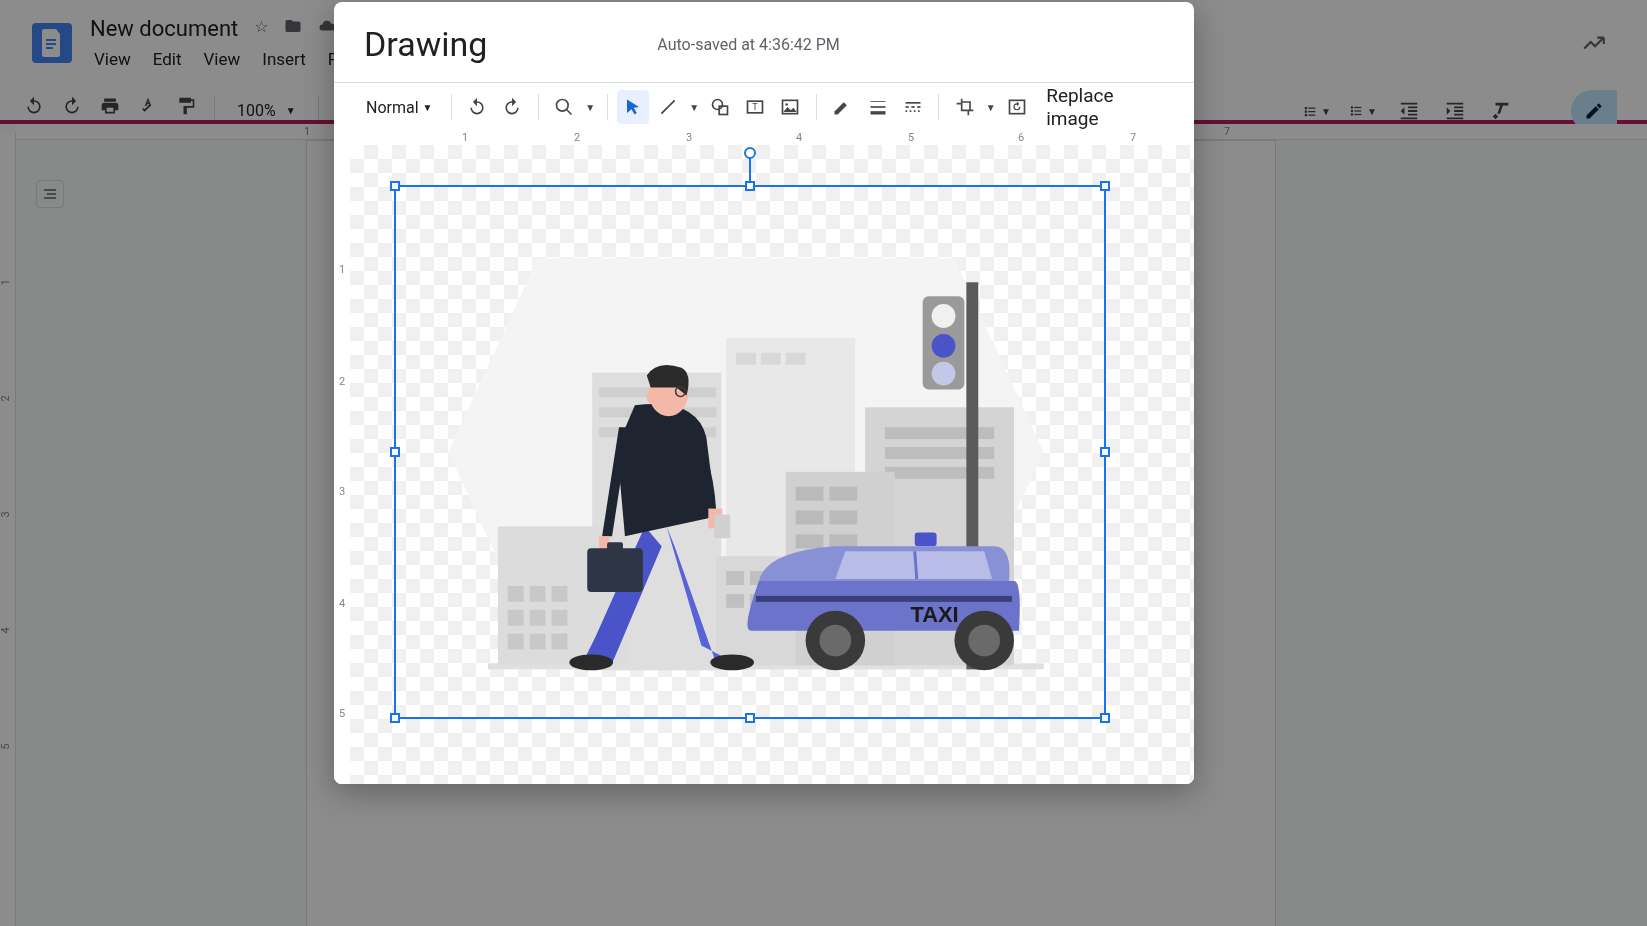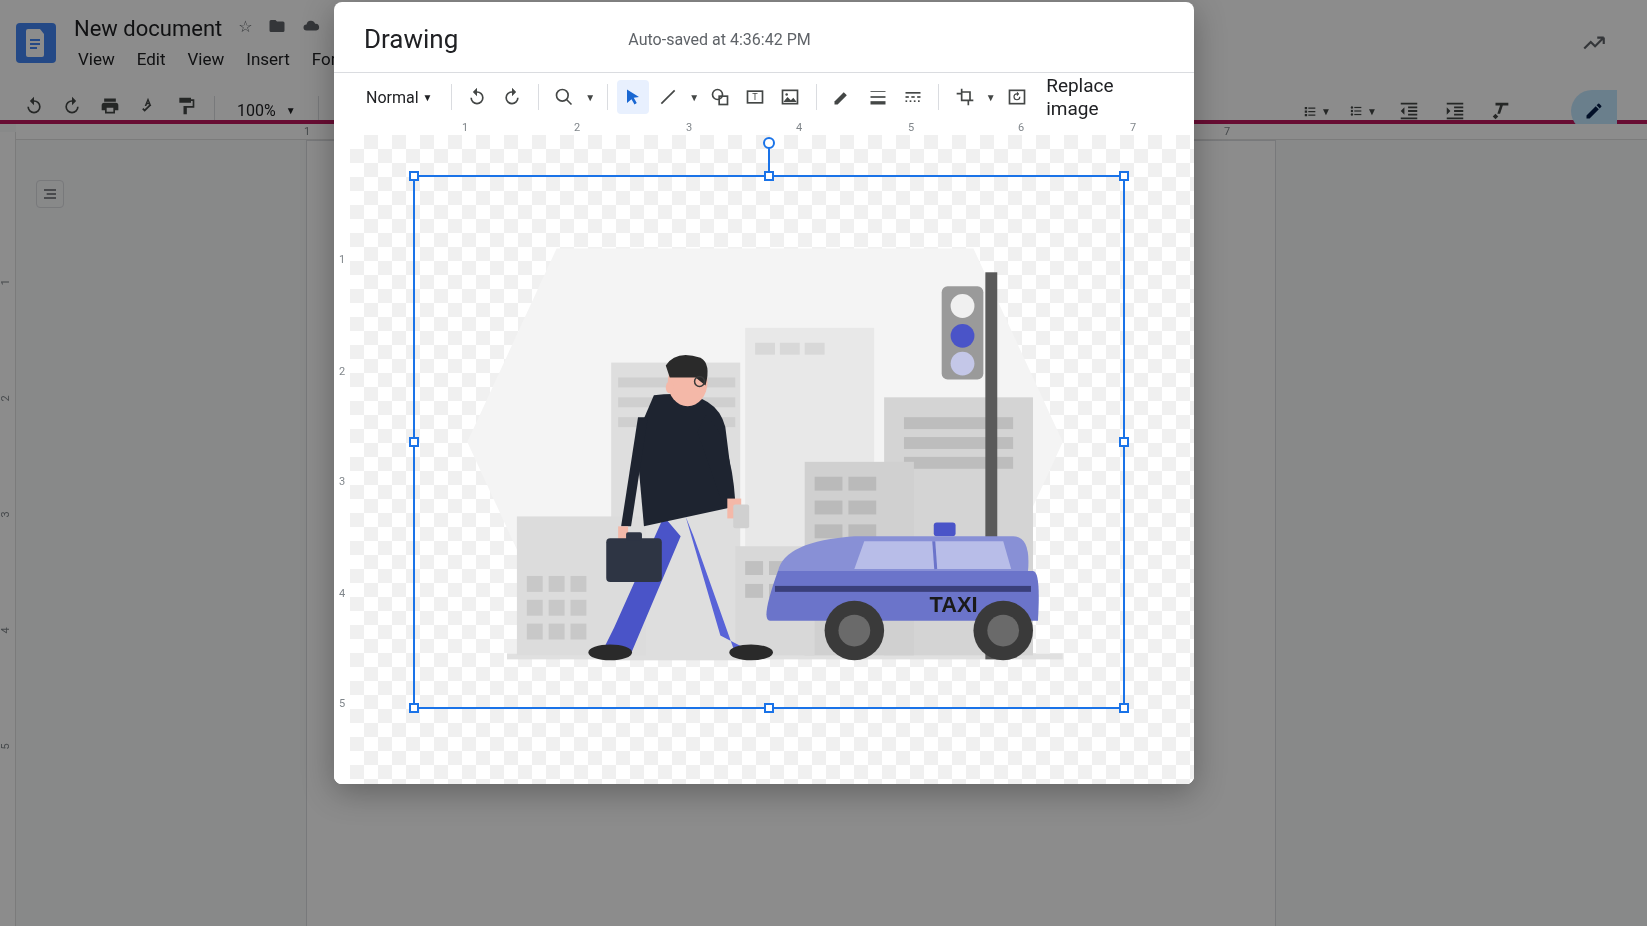--- a/index.html
+++ b/index.html
@@ -1,20 +1,20 @@
 <!DOCTYPE html>
 <html><head>
 <meta charset="utf-8">
 <style>
 * { margin: 0; padding: 0; box-sizing: border-box; }
 body { font-family: 'Google Sans', Roboto, Arial, sans-serif; background: #fff; overflow: hidden; width: 1647px; height: 926px; position: relative; }
 
 
 .docs-bg { position: absolute; inset: 0; background: #fff; }
-.docs-header { height: 78px; display: flex; align-items: center; padding: 8px 16px 0; gap: 12px; }
+.docs-header { height: 78px; display: flex; align-items: center; padding: 8px 32px 0; gap: 12px; }
 .docs-logo { width: 40px; height: 40px; background: #4285f4; border-radius: 4px; display: flex; align-items: center; justify-content: center; }
 .docs-logo svg { width: 24px; height: 28px; }
 .docs-title-area { flex: 1; }
 .docs-title-row { display: flex; align-items: center; gap: 10px; margin-bottom: 2px; }
 .docs-title { font-size: 22px; color: #202124; padding: 2px 6px; }
 .docs-title-icons { display: flex; gap: 14px; color: #5f6368; }
 .docs-menu { display: flex; gap: 2px; font-size: 17px; color: #202124; }
 .docs-menu span { padding: 4px 10px; cursor: pointer; }
 .docs-trending { position: absolute; top: 30px; right: 40px; color: #5f6368; }
 .docs-toolbar { height: 46px; border-bottom: 4px solid #be185d; display: flex; align-items: flex-end; padding: 0 20px; gap: 10px; }
@@ -32,21 +32,21 @@
 .docs-hruler-bg .tick { position: absolute; top: 1px; font-size: 11px; color: #80868b; }
 .docs-outline { position: absolute; left: 36px; top: 56px; width: 28px; height: 28px; border: 1px solid #dadce0; border-radius: 4px; display:flex; align-items:center; justify-content:center; color:#5f6368;}
 .docs-page { position: absolute; left: 306px; top: 16px; width: 970px; height: 1200px; background: #fff; border: 1px solid #dadce0; }
 
 
 .dim { position: absolute; inset: 0; background: rgba(0,0,0,0.45); }
 
 
 .modal { position: absolute; left: 334px; top: 2px; width: 860px; height: 782px; background: #fff; border-radius: 8px; box-shadow: 0 8px 32px rgba(0,0,0,0.3); display: flex; flex-direction: column; overflow: hidden; }
 .modal-header { padding: 22px 30px 18px; display: flex; align-items: center; }
-.modal-title { font-size: 26px; color: #202124; font-weight: 400; }
+.modal-title { font-size: 34px; color: #202124; font-weight: 400; }
 .modal-status { margin-left: 170px; font-size: 16px; color: #5f6368; }
 .modal-save { margin-left: auto; background: #1a73e8; color: #fff; border: none; border-radius: 6px; padding: 14px 24px; font-size: 17px; font-weight: 500; cursor: pointer; }
 .modal-divider { height: 1px; background: #dadce0; }
 
 .draw-toolbar { height: 48px; display: flex; align-items: center; padding: 0 24px; gap: 4px; }
 .dt-actions { font-size: 16px; color: #202124; padding: 4px 8px; display: flex; align-items: center; gap: 4px; cursor: pointer; }
 .dt-btn { width: 34px; height: 34px; display: flex; align-items: center; justify-content: center; color: #444746; border-radius: 4px; cursor: pointer; }
 .dt-btn.active { background: #e8f0fe; color: #1967d2; }
 .dt-sep { width: 1px; height: 26px; background: #dadce0; margin: 0 6px; }
 .dt-dd { width: 14px; display: flex; align-items: center; justify-content: center; color: #444746; cursor: pointer; }
@@ -62,21 +62,21 @@
   background-color: #fff;
   background-image:
     linear-gradient(45deg, #f0f0f0 25%, transparent 25%),
     linear-gradient(-45deg, #f0f0f0 25%, transparent 25%),
     linear-gradient(45deg, transparent 75%, #f0f0f0 75%),
     linear-gradient(-45deg, transparent 75%, #f0f0f0 75%);
   background-size: 28px 28px;
   background-position: 0 0, 0 14px, 14px -14px, -14px 0;
 }
 
-.selection { position: absolute; left: 79px; top: 54px; width: 712px; height: 534px; border: 2px solid #1a73e8; }
+.selection { position: absolute; left: 60px; top: 54px; width: 712px; height: 534px; border: 2px solid #1a73e8; }
 .handle { position: absolute; width: 10px; height: 10px; background: #fff; border: 2px solid #1a73e8; }
 .handle.tl { left: -6px; top: -6px; }
 .handle.tr { right: -6px; top: -6px; }
 .handle.bl { left: -6px; bottom: -6px; }
 .handle.br { right: -6px; bottom: -6px; }
 .handle.tm { left: calc(50% - 5px); top: -6px; }
 .handle.bm { left: calc(50% - 5px); bottom: -6px; }
 .handle.ml { left: -6px; top: calc(50% - 5px); }
 .handle.mr { right: -6px; top: calc(50% - 5px); }
 .rot-line { position: absolute; left: 50%; top: -30px; width: 2px; height: 28px; background: #1a73e8; transform: translateX(-1px); }

